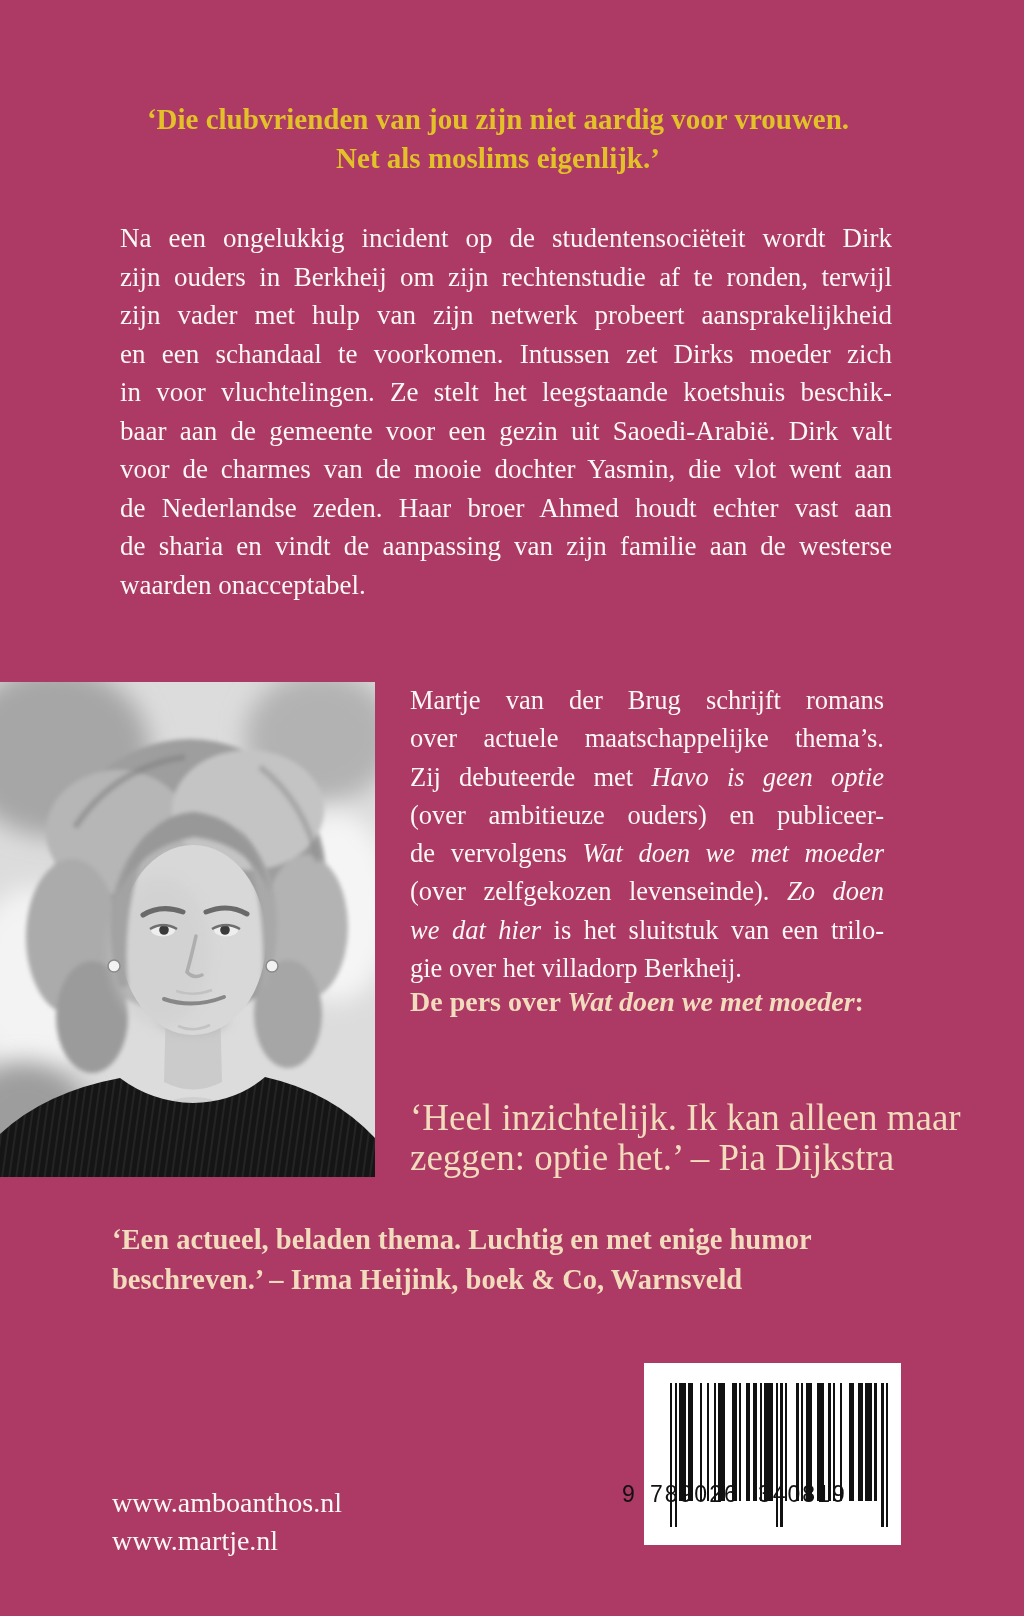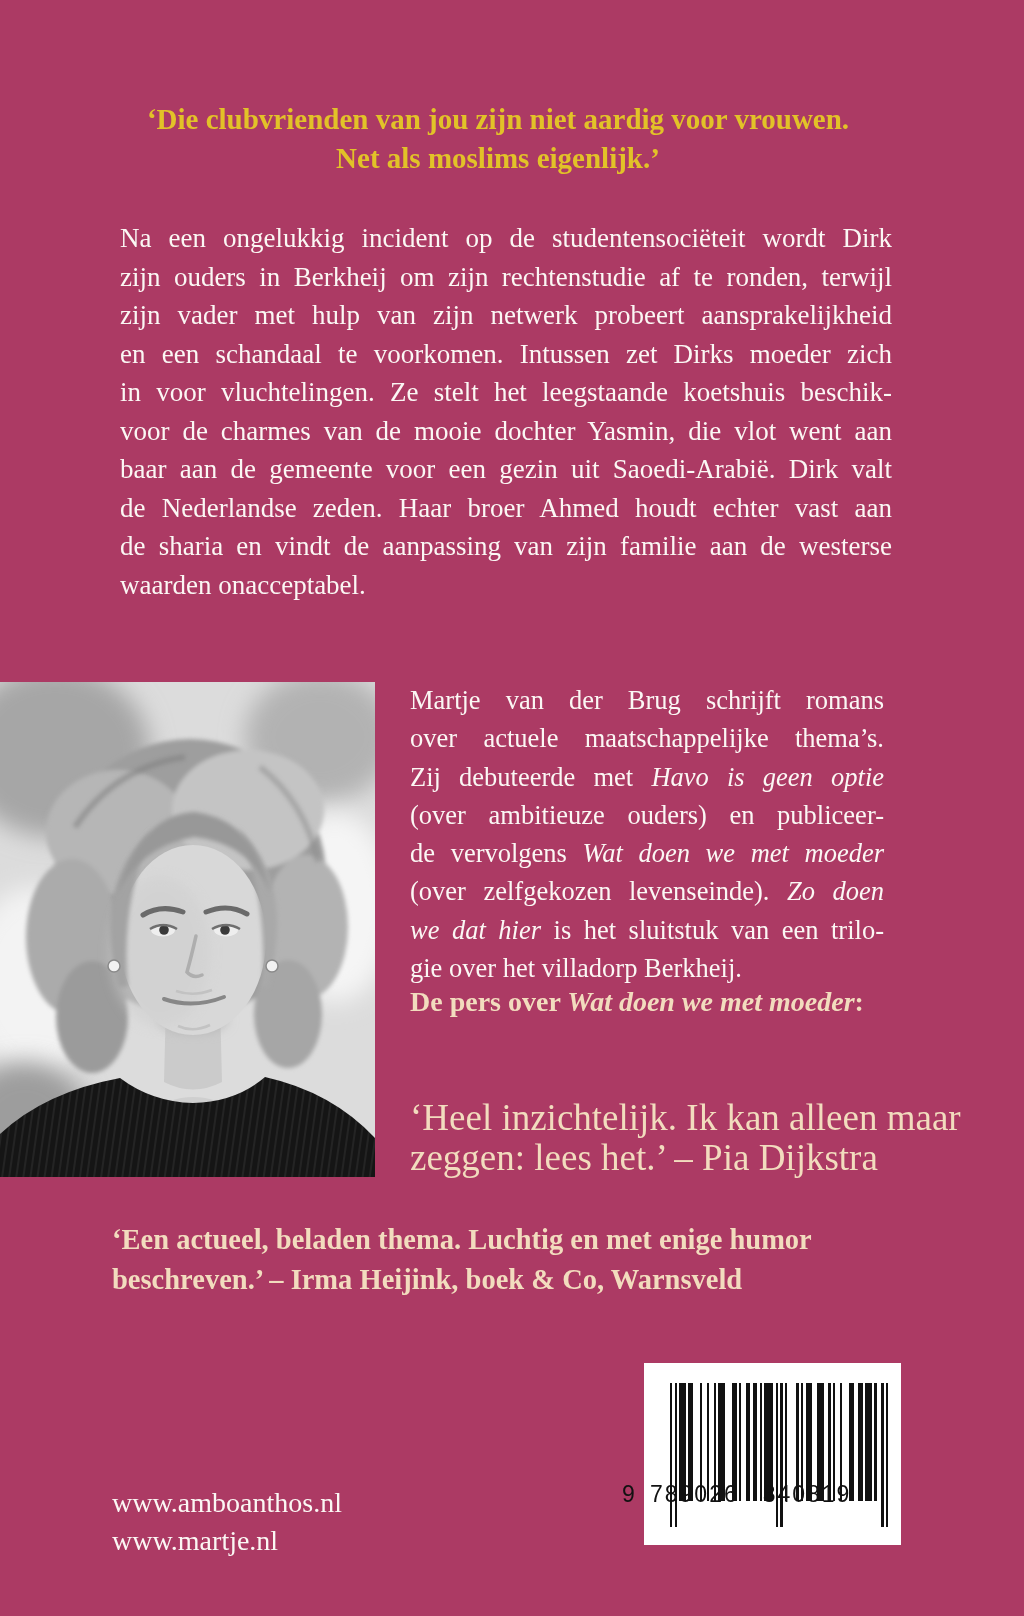--- a/index.html
+++ b/index.html
@@ -75,41 +75,41 @@
   .bars span{display:inline-block;width:2.3px;height:118px;}
   .bars span.b{background:var(--bar-color,#111111);}
   .bars span.g{height:144px;}
   .bc-num{
     position:absolute;top:118px;
     font-family:"Liberation Sans","DejaVu Sans",sans-serif;
     font-size:23px;color:#111;line-height:26px;
   }
   #bc-g1{left:-22px;}
   #bc-g2{left:6px;width:98px;letter-spacing:2px;}
-  #bc-g3{left:114px;width:98px;text-align:center;letter-spacing:2px;}
+  #bc-g3{left:114px;width:98px;letter-spacing:2px;}
   i{font-style:italic;}
 </style>
 </head>
 <body>
 
 <div class="page">
 
   <div class="top-quote center">
       <div class="line">‘Die clubvrienden van jou zijn niet aardig voor vrouwen.</div>
       <div class="line">Net als moslims eigenlijk.’</div>
     </div>
 
   <div class="synopsis justify">
       <div class="line">Na een ongelukkig incident op de studentensociëteit wordt Dirk</div>
       <div class="line">zijn ouders in Berkheij om zijn rechtenstudie af te ronden, terwijl</div>
       <div class="line">zijn vader met hulp van zijn netwerk probeert aansprakelijkheid</div>
       <div class="line">en een schandaal te voorkomen. Intussen zet Dirks moeder zich</div>
       <div class="line">in voor vluchtelingen. Ze stelt het leegstaande koetshuis beschik-</div>
+      <div class="line">baar aan de gemeente voor een gezin uit Saoedi-Arabië. Dirk valt</div>
       <div class="line">voor de charmes van de mooie dochter Yasmin, die vlot went aan</div>
-      <div class="line">baar aan de gemeente voor een gezin uit Saoedi-Arabië. Dirk valt</div>
       <div class="line">de Nederlandse zeden. Haar broer Ahmed houdt echter vast aan</div>
       <div class="line">de sharia en vindt de aanpassing van zijn familie aan de westerse</div>
       <div class="line">waarden onacceptabel.</div>
     </div>
 
   <div class="author-photo">
     <svg width="375" height="495" viewBox="0 0 375 495">
       <defs>
         <filter id="b12" x="-50%" y="-50%" width="200%" height="200%">
             <feGaussianBlur stdDeviation="12"></feGaussianBlur>
@@ -183,21 +183,21 @@
       <div class="line">de vervolgens <i>Wat doen we met moeder</i></div>
       <div class="line">(over zelfgekozen levenseinde). <i>Zo doen</i></div>
       <div class="line"><i>we dat hier</i> is het sluitstuk van een trilo-</div>
       <div class="line">gie over het villadorp Berkheij.</div>
     </div>
 
   <div class="press-header">De pers over <i>Wat doen we met moeder</i>:</div>
 
   <div class="press-quote-1 nowrap">
       <div class="line">‘Heel inzichtelijk. Ik kan alleen maar</div>
-      <div class="line">zeggen: lees het.’ – Pia Dijkstra</div>
+      <div class="line">zeggen: optie het.’ – Pia Dijkstra</div>
     </div>
 
   <div class="press-quote-2 nowrap">
       <div class="line">‘Een actueel, beladen thema. Luchtig en met enige humor</div>
       <div class="line">beschreven.’ – Irma Heijink, boek &amp; Co, Warnsveld</div>
     </div>
 
   <div class="websites nowrap">
       <div class="line">www.amboanthos.nl</div>
       <div class="line">www.martje.nl</div>

